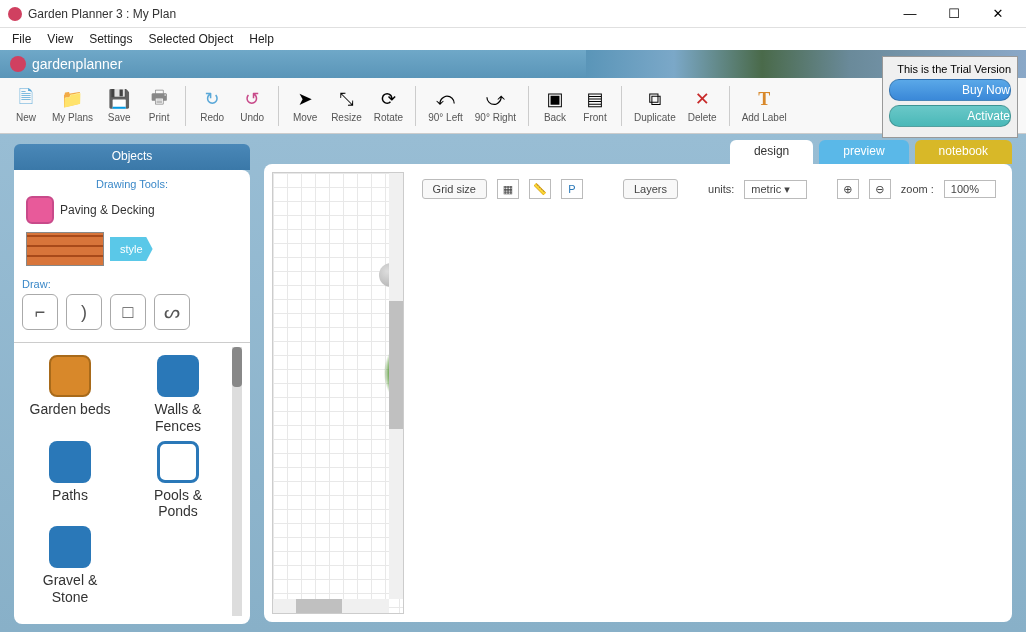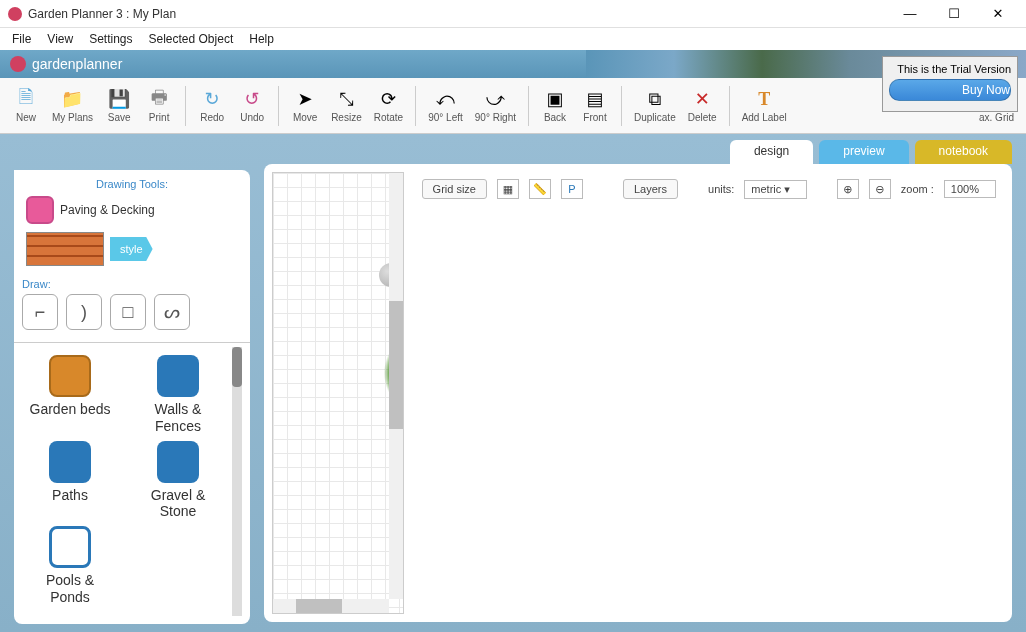--- a/index.html
+++ b/index.html
@@ -208,26 +208,28 @@
     <div class="tool-btn">
         <div class="tool-icon">▦</div>
         <div class="tool-label">ax. Grid</div>
       </div>
   </div>
 </div>
 
 <div class="trial-popup">
   <div>This is the Trial Version</div>
   <div class="trial-btn buy-btn">Buy Now</div>
+  <div class="trial-btn activate-btn">Activate</div>
 </div>
 
 <div class="main-area">
 
   <div class="left-panel">
     <div class="panel-tabs">
+      <div class="panel-tab tab-inactive">Objects</div>
     </div>
     <div class="panel-body">
       <div class="section-title">Drawing Tools:</div>
       <div class="tool-row">
         <div class="pd-icon"></div>
         <div class="pd-label">Paving &amp; Decking</div>
       </div>
       <div class="tool-row">
         <div class="brick-swatch"></div>
         <div class="style-tag">style</div>
@@ -247,26 +249,26 @@
           </div>
         <div class="obj-item">
             <div class="obj-icon" style="background:#2a78b8"></div>
             <div class="obj-lbl">Walls &amp; Fences</div>
           </div>
         <div class="obj-item">
             <div class="obj-icon" style="background:#2a78b8"></div>
             <div class="obj-lbl">Paths</div>
           </div>
         <div class="obj-item">
+            <div class="obj-icon" style="background:#fff;border:3px solid #2a78b8"></div>
+            <div class="obj-lbl">Pools &amp; Ponds</div>
+          </div>
+        <div class="obj-item">
             <div class="obj-icon" style="background:#2a78b8"></div>
             <div class="obj-lbl">Gravel &amp; Stone</div>
-          </div>
-        <div class="obj-item">
-            <div class="obj-icon" style="background:#fff;border:3px solid #2a78b8"></div>
-            <div class="obj-lbl">Pools &amp; Ponds</div>
           </div>
         <div class="scroll-hint">
             <div class="scroll-thumb"></div>
           </div>
       </div>
     </div>
   </div>
 
   <div class="right-area">
     <div class="canvas-tabs">

